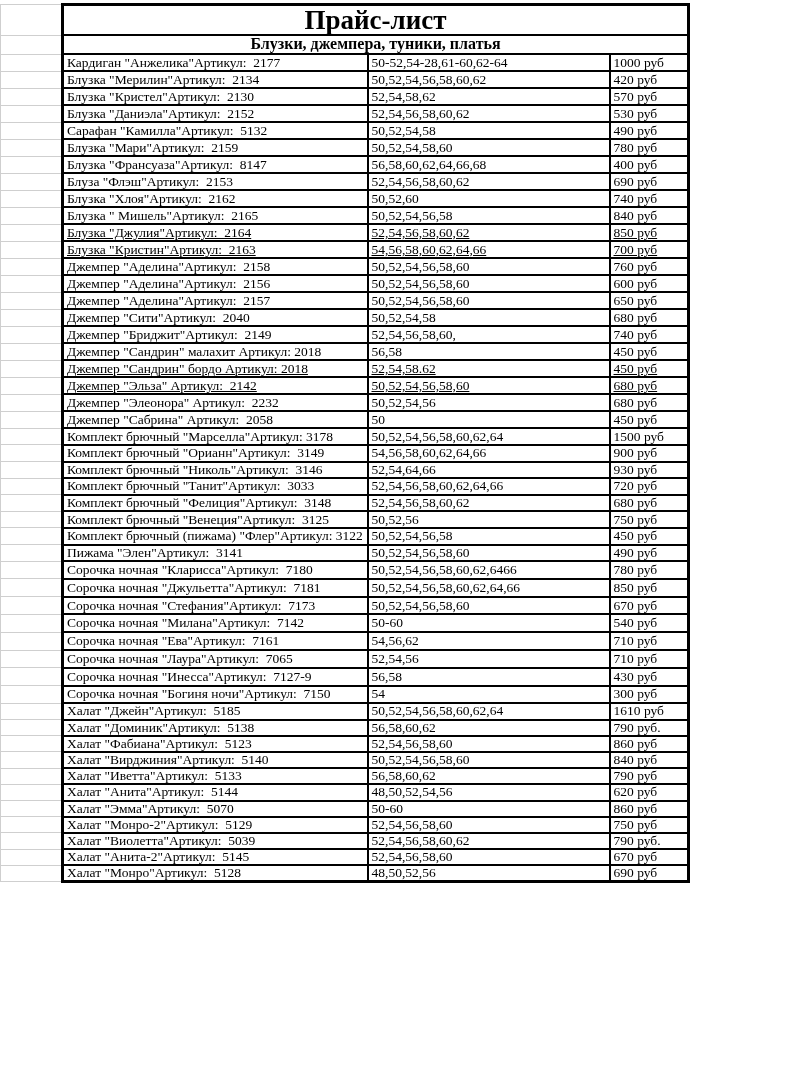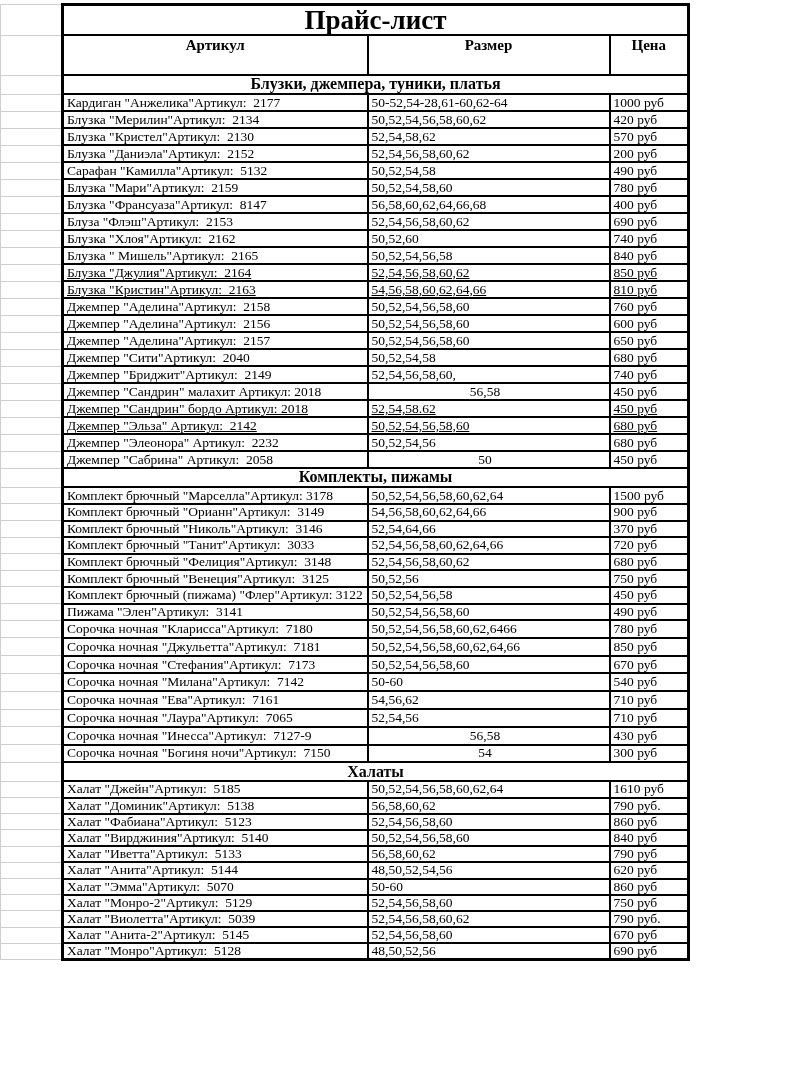--- a/index.html
+++ b/index.html
@@ -46,44 +46,38 @@
   tr.r-sec td.c{
     height:19px;font-size:16px;font-weight:bold;text-align:center;
   }
   tr.r-d1 td.c{height:17px;}
   tr.r-d2 td.c{height:16.6px;}
   tr.r-d3 td.c{height:17.8px;}
   tr.r-d4 td.c{height:14.8px;}
   tr.last td.c{border-bottom:3px solid #000;}
   tr.u td.c{text-decoration:underline;}
   tr.light-top td.c{border-top:1px solid #b8b8b8;}
-  td.c.num{text-align:center;padding-right:10px;}
+  td.c.num{text-align:left;padding-right:10px;}
 </style>
 </head>
 <body>
 
 <div class="sheet">
   <table class="pl">
     <colgroup>
       <col style="width:62px">
       <col style="width:305px">
       <col style="width:242px">
       <col style="width:79px">
     </colgroup>
     <tbody id="rows">
       <tr class="r-title">
         <td class="gut"></td>
         <td class="c left-edge right-edge" colspan="3">Прайс-лист</td>
       </tr>
-      <tr class="r-head">
-        <td class="gut"></td>
-        <td class="c left-edge">Артикул</td>
-        <td class="c">Размер</td>
-        <td class="c right-edge">Цена</td>
-      </tr>
     <tr class="r-sec">
           <td class="gut"></td>
           <td colspan="3" class="c left-edge right-edge">Блузки, джемпера, туники, платья</td>
         </tr>
         <tr class="r-d1">
           <td class="gut"></td>
           <td class="c left-edge">Кардиган "Анжелика"Артикул:  2177</td>
           <td class="c">50-52,54-28,61-60,62-64</td>
           <td class="c right-edge">1000 руб</td>
         </tr>
@@ -96,21 +90,21 @@
         <tr class="r-d1">
           <td class="gut"></td>
           <td class="c left-edge">Блузка "Кристел"Артикул:  2130</td>
           <td class="c">52,54,58,62</td>
           <td class="c right-edge">570 руб</td>
         </tr>
         <tr class="r-d1">
           <td class="gut"></td>
           <td class="c left-edge">Блузка "Даниэла"Артикул:  2152</td>
           <td class="c">52,54,56,58,60,62</td>
-          <td class="c right-edge">200 руб</td>
+          <td class="c right-edge">530 руб</td>
         </tr>
         <tr class="r-d1">
           <td class="gut"></td>
           <td class="c left-edge">Сарафан "Камилла"Артикул:  5132</td>
           <td class="c">50,52,54,58</td>
           <td class="c right-edge">490 руб</td>
         </tr>
         <tr class="r-d1">
           <td class="gut"></td>
           <td class="c left-edge">Блузка "Мари"Артикул:  2159</td>
@@ -144,21 +138,21 @@
         <tr class="r-d1 u">
           <td class="gut"></td>
           <td class="c left-edge">Блузка "Джулия"Артикул:  2164</td>
           <td class="c">52,54,56,58,60,62</td>
           <td class="c right-edge">850 руб</td>
         </tr>
         <tr class="r-d1 u">
           <td class="gut"></td>
           <td class="c left-edge">Блузка "Кристин"Артикул:  2163</td>
           <td class="c">54,56,58,60,62,64,66</td>
-          <td class="c right-edge">810 руб</td>
+          <td class="c right-edge">700 руб</td>
         </tr>
         <tr class="r-d1">
           <td class="gut"></td>
           <td class="c left-edge">Джемпер "Аделина"Артикул:  2158</td>
           <td class="c">50,52,54,56,58,60</td>
           <td class="c right-edge">760 руб</td>
         </tr>
         <tr class="r-d1">
           <td class="gut"></td>
           <td class="c left-edge">Джемпер "Аделина"Артикул:  2156</td>
@@ -206,41 +200,37 @@
           <td class="c left-edge">Джемпер "Элеонора" Артикул:  2232</td>
           <td class="c">50,52,54,56</td>
           <td class="c right-edge">680 руб</td>
         </tr>
         <tr class="r-d1">
           <td class="gut"></td>
           <td class="c left-edge">Джемпер "Сабрина" Артикул:  2058</td>
           <td class="c num">50</td>
           <td class="c right-edge">450 руб</td>
         </tr>
-        <tr class="r-sec">
-          <td class="gut"></td>
-          <td colspan="3" class="c left-edge right-edge">Комплекты, пижамы</td>
-        </tr>
         <tr class="r-d2">
           <td class="gut"></td>
           <td class="c left-edge">Комплект брючный "Марселла"Артикул: 3178</td>
           <td class="c">50,52,54,56,58,60,62,64</td>
           <td class="c right-edge">1500 руб</td>
         </tr>
         <tr class="r-d2">
           <td class="gut"></td>
           <td class="c left-edge">Комплект брючный "Орианн"Артикул:  3149</td>
           <td class="c">54,56,58,60,62,64,66</td>
           <td class="c right-edge">900 руб</td>
         </tr>
         <tr class="r-d2">
           <td class="gut"></td>
           <td class="c left-edge">Комплект брючный "Николь"Артикул:  3146</td>
           <td class="c">52,54,64,66</td>
-          <td class="c right-edge">370 руб</td>
+          <td class="c right-edge">930 руб</td>
         </tr>
         <tr class="r-d2">
           <td class="gut"></td>
           <td class="c left-edge">Комплект брючный "Танит"Артикул:  3033</td>
           <td class="c">52,54,56,58,60,62,64,66</td>
           <td class="c right-edge">720 руб</td>
         </tr>
         <tr class="r-d2">
           <td class="gut"></td>
           <td class="c left-edge">Комплект брючный "Фелиция"Артикул:  3148</td>
@@ -305,24 +295,20 @@
           <td class="gut"></td>
           <td class="c left-edge">Сорочка ночная "Инесса"Артикул:  7127-9</td>
           <td class="c num">56,58</td>
           <td class="c right-edge">430 руб</td>
         </tr>
         <tr class="r-d3">
           <td class="gut"></td>
           <td class="c left-edge">Сорочка ночная "Богиня ночи"Артикул:  7150</td>
           <td class="c num">54</td>
           <td class="c right-edge">300 руб</td>
-        </tr>
-        <tr class="r-sec">
-          <td class="gut"></td>
-          <td colspan="3" class="c left-edge right-edge">Халаты</td>
         </tr>
         <tr class="r-d4">
           <td class="gut"></td>
           <td class="c left-edge">Халат "Джейн"Артикул:  5185</td>
           <td class="c">50,52,54,56,58,60,62,64</td>
           <td class="c right-edge">1610 руб</td>
         </tr>
         <tr class="r-d4">
           <td class="gut"></td>
           <td class="c left-edge">Халат "Доминик"Артикул:  5138</td>

